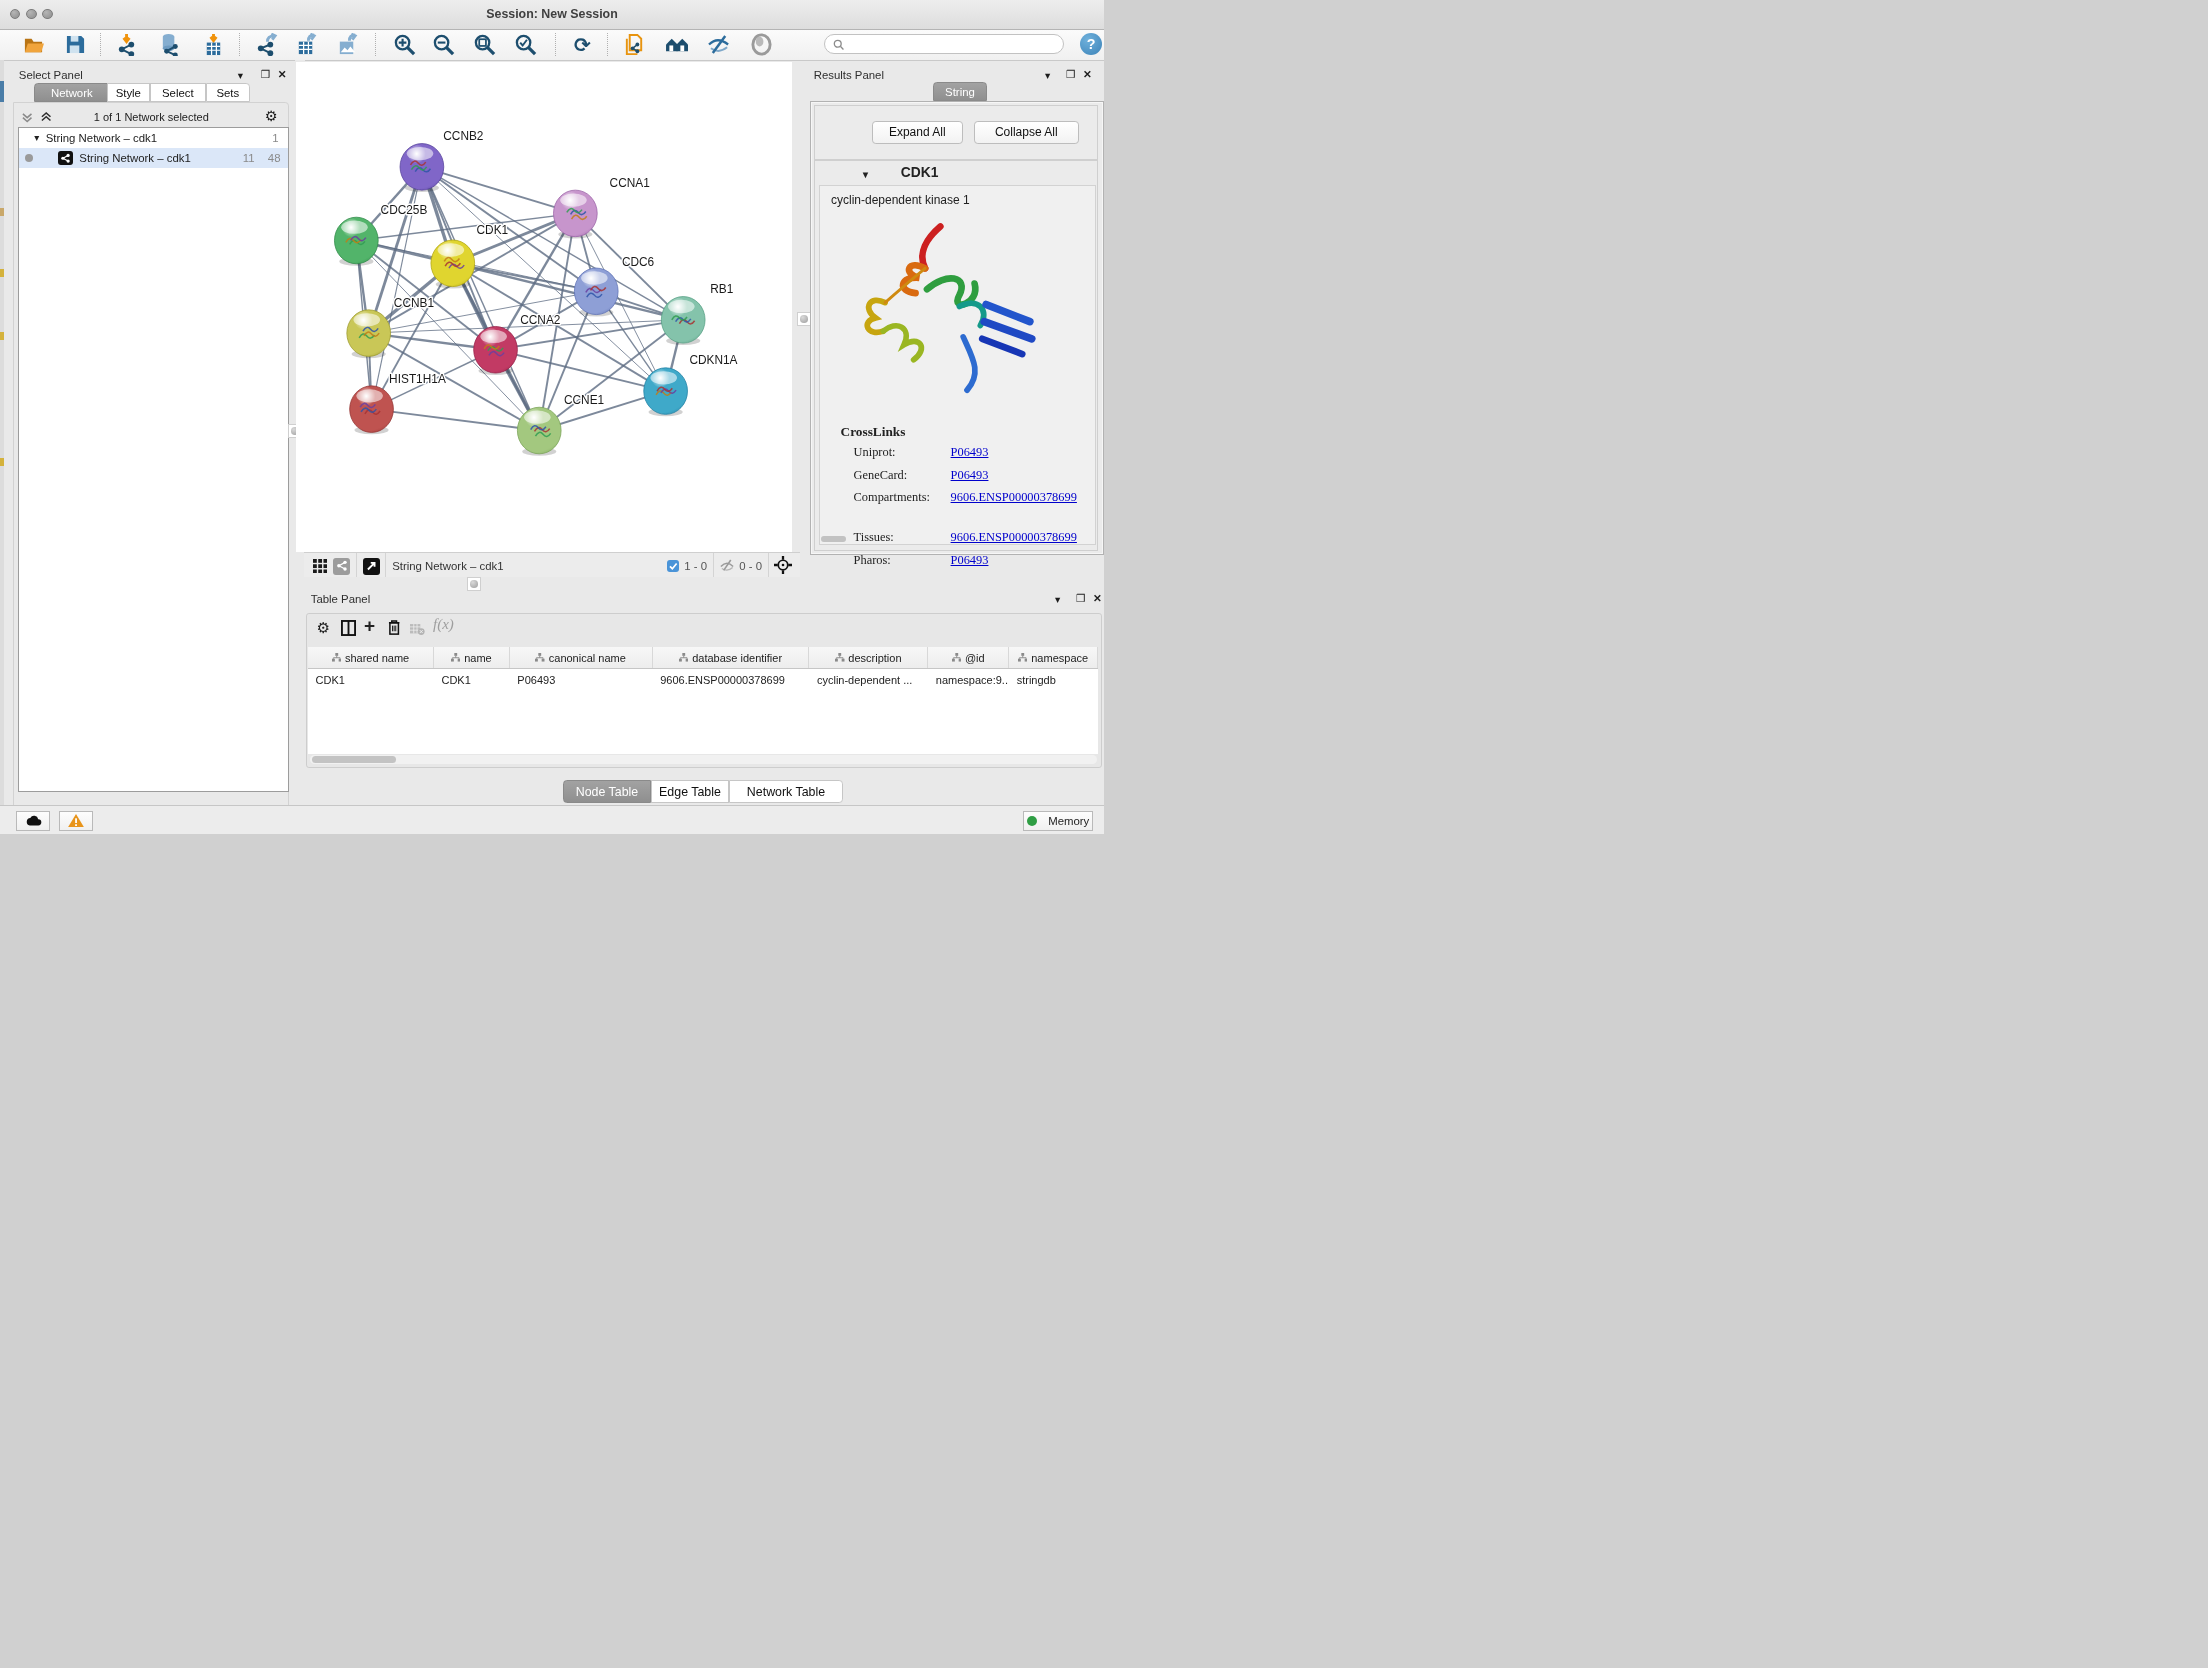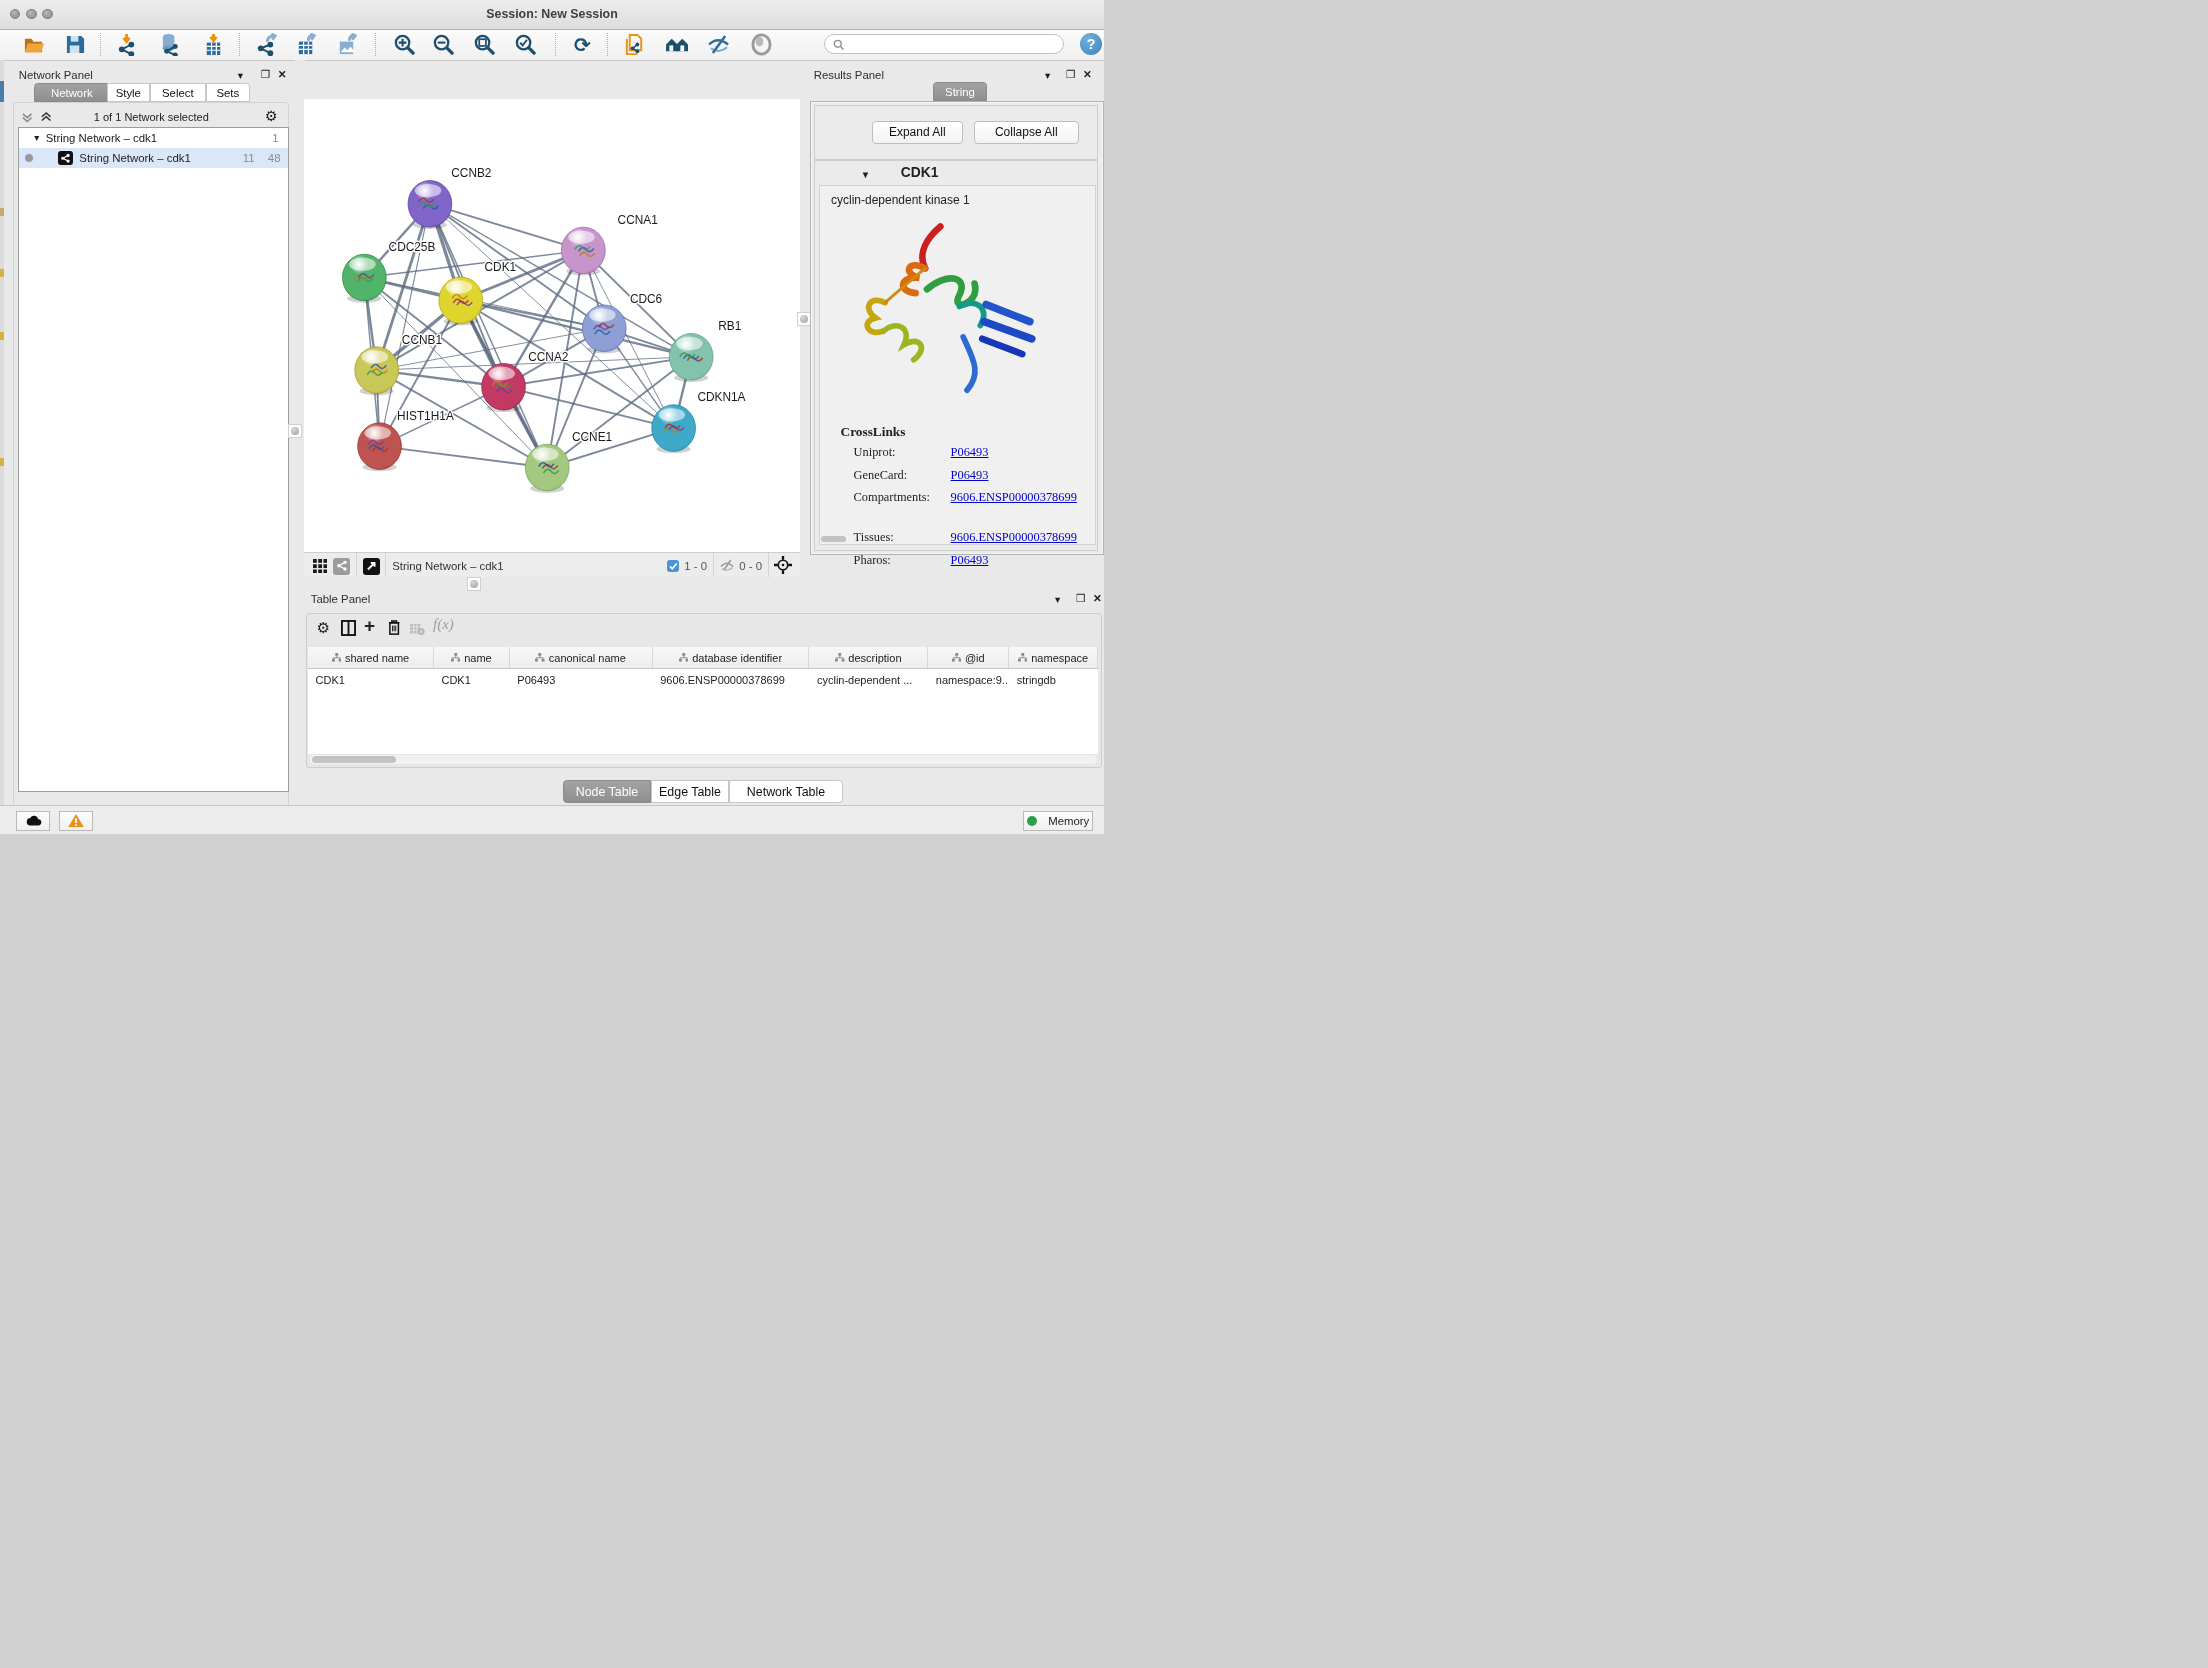--- a/index.html
+++ b/index.html
@@ -30,21 +30,21 @@
     border:1px solid #c6c6c6;color:#111;cursor:pointer;box-sizing:border-box;}
   .tab.sel{background:linear-gradient(#a2a2a2,#8f8f8f);color:#fff;border-color:#8a8a8a;}
   
   .treebox{background:#fff;border:1px solid #9c9c9c;}
   .treerow{height:20px;display:flex;align-items:center;font-size:11.4px;}
   .treerow.sel{background:#dbe7f8;}
   .cnt{color:#8a8a8a;font-size:11.4px;}
   .shareicon{width:14.3px;height:14.3px;border-radius:2.9px;background:#111;display:inline-flex;
     align-items:center;justify-content:center;}
   
-  .netview{left:304px;top:62px;width:496px;height:490px;background:#fff;margin-top:37px;}
+  .netview{left:296px;top:62px;width:496px;height:490px;background:#fff;}
   .netbar{left:304px;top:552px;width:496px;height:26px;background:#ececec;border-top:1px solid #cfcfcf;
     border-bottom:1px solid #c2c2c2;display:flex;align-items:center;font-size:11.4px;color:#555;}
   .nbsep{width:0;height:26px;border-left:1px solid #d4d4d4;margin:0 5.7px;}
   .sq{width:17px;height:17px;border-radius:2.9px;display:inline-flex;align-items:center;justify-content:center;}
   .handle{width:12.4px;height:12.4px;background:#fff;border:1px solid #cfcfcf;display:flex;align-items:center;justify-content:center;}
   .handle i{width:7.6px;height:7.6px;border-radius:50%;background:radial-gradient(circle at 35% 30%,#d9d9d9,#9e9e9e);}
   
   .rbox{background:#ebebeb;border:1px solid #b2b2b2;box-shadow:inset 0 0 0 1px #f6f6f6;}
   .btn{background:linear-gradient(#ffffff,#f2f2f2);border:1px solid #bdbdbd;border-radius:3.8px;
     font-size:12px;text-align:center;color:#111;cursor:pointer;}
@@ -220,21 +220,21 @@
 
   <div class="abs" style="left:0;top:60px;width:3.8px;height:745px;background:#dcdcdc">
     <div class="abs" style="left:0;top:21px;width:3.8px;height:21px;background:#4a7da8"></div>
     <div class="abs" style="left:0;top:148px;width:3.8px;height:7.6px;background:#c9a86a"></div>
     <div class="abs" style="left:0;top:209px;width:3.8px;height:7.6px;background:#d4b23c"></div>
     <div class="abs" style="left:0;top:272px;width:3.8px;height:7.6px;background:#d4b23c"></div>
     <div class="abs" style="left:0;top:398px;width:3.8px;height:7.6px;background:#d4b23c"></div>
   </div>
 
   <div class="abs" style="left:3.8px;top:60px;width:291px;height:745px">
-    <div class="abs panelhead" style="left:15px;top:8.6px">Network Panel</div>
+    <div class="abs panelhead" style="left:15px;top:8.6px">Select Panel</div>
     <div class="abs phicon" style="left:234px;top:8.6px">▾</div>
     <div class="abs phicon" style="left:257px;top:7.6px">❒</div>
     <div class="abs phicon" style="left:274px;top:7.6px;font-weight:bold">✕</div>
 
     <div class="abs tab sel" style="left:30px;top:23px;width:76px;border-radius:3.8px 0 0 0">Network</div>
     <div class="abs tab" style="left:103px;top:23px;width:43px">Style</div>
     <div class="abs tab" style="left:146px;top:23px;width:56px">Select</div>
     <div class="abs tab" style="left:202px;top:23px;width:44px;border-radius:0 3.8px 0 0">Sets</div>
 
     <div class="abs" style="left:9.5px;top:42px;width:276px;height:753px;background:#e9e9e9;border:1px solid #d2d2d2;border-radius:0 3.8px 3.8px 3.8px;box-sizing:border-box"></div>

